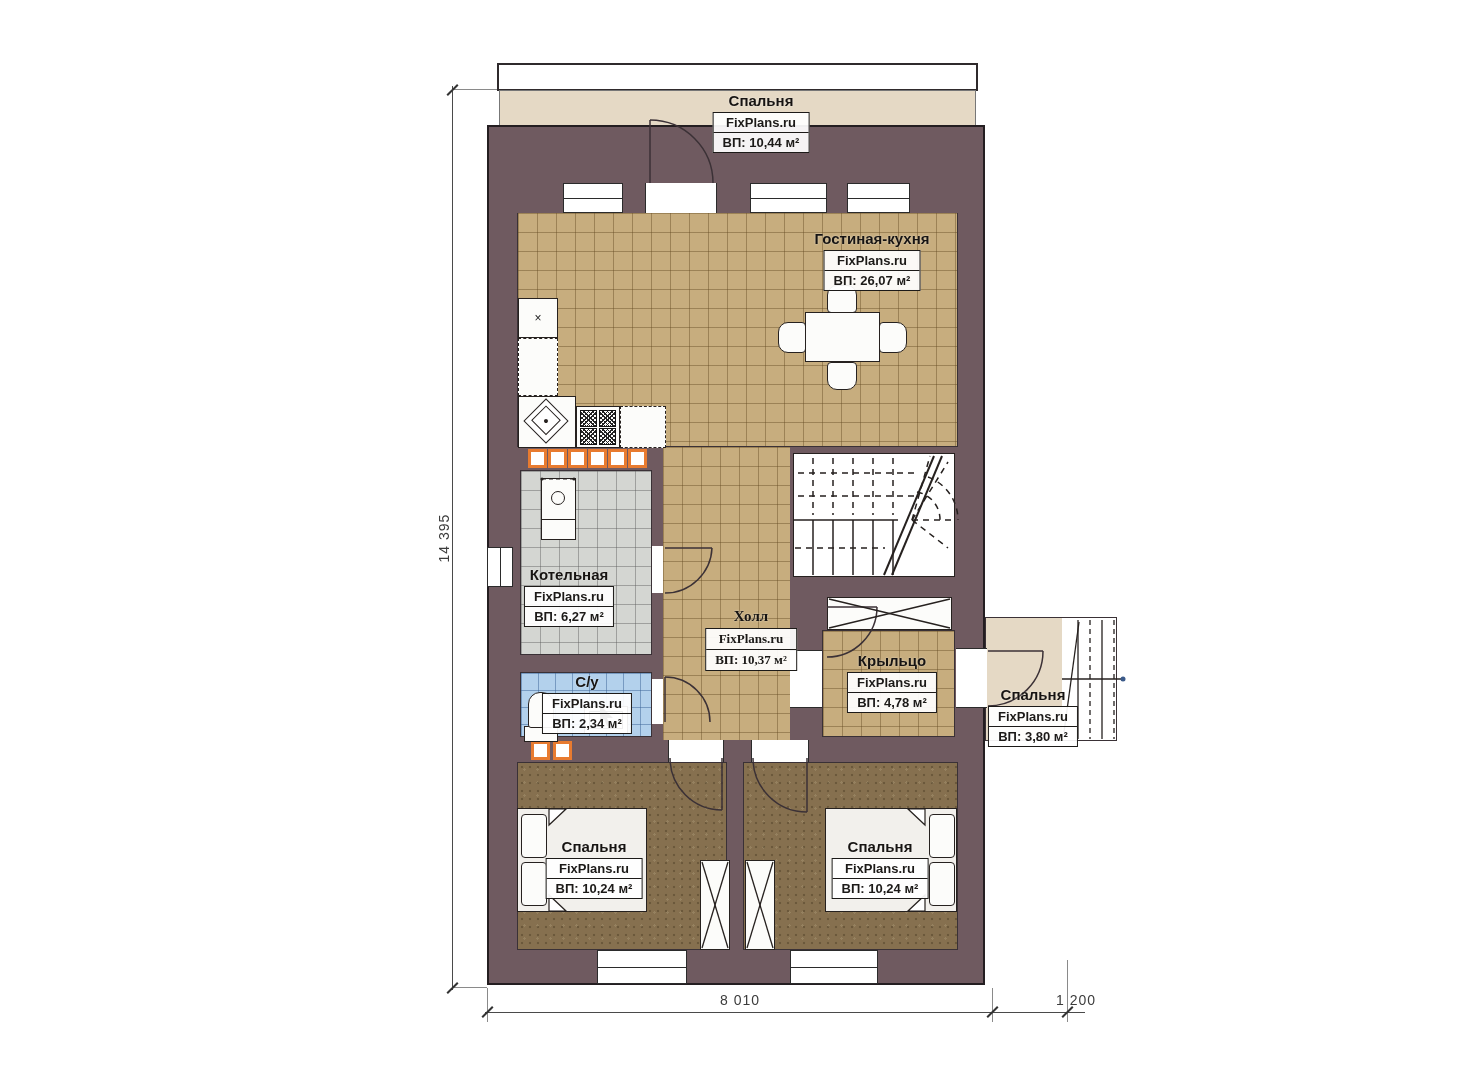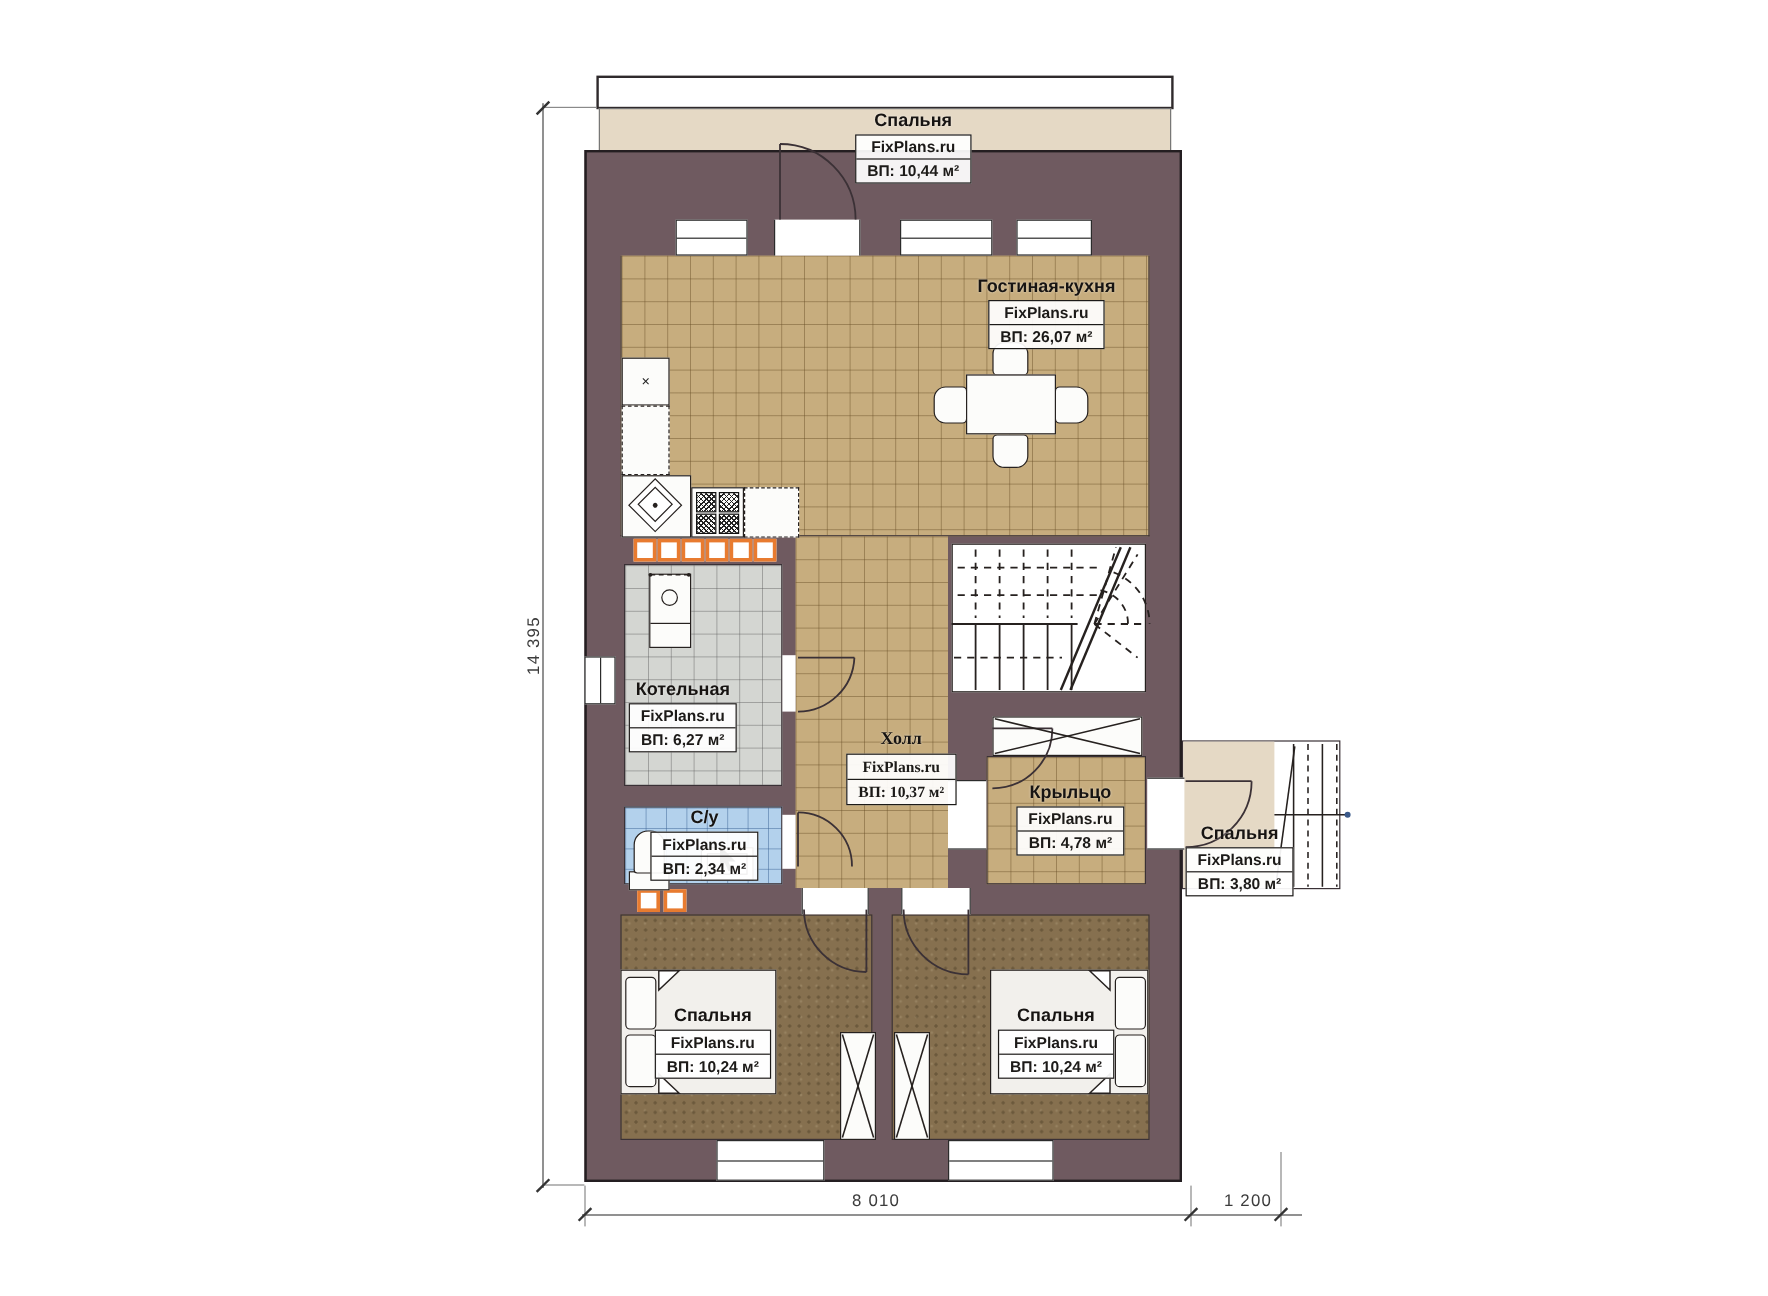--- a/index.html
+++ b/index.html
@@ -326,16 +326,16 @@
   <div class="tick" style="left:445px;top:987px;"></div>
   <div class="dim-text" style="left:414px;top:530px;transform:rotate(-90deg);transform-origin:center;width:60px;text-align:center;">14 395</div>
 
   <div class="dim-line" style="left:485px;top:1012px;width:600px;height:1px;"></div>
   <div class="dim-wit" style="left:487px;top:988px;width:1px;height:34px;"></div>
   <div class="dim-wit" style="left:992px;top:988px;width:1px;height:34px;"></div>
   <div class="dim-wit" style="left:1067px;top:960px;width:1px;height:62px;"></div>
   <div class="tick" style="left:480px;top:1011px;"></div>
   <div class="tick" style="left:985px;top:1011px;"></div>
   <div class="tick" style="left:1060px;top:1011px;"></div>
-  <div class="dim-text" style="left:710px;top:992px;width:60px;text-align:left;">8 010</div>
-  <div class="dim-text" style="left:1000px;top:992px;width:60px;text-align:right;">1 200</div>
+  <div class="dim-text" style="left:710px;top:992px;width:60px;text-align:center;">8 010</div>
+  <div class="dim-text" style="left:1056px;top:992px;width:60px;text-align:left;">1 200</div>
 
 </div>
 
 </body></html>

